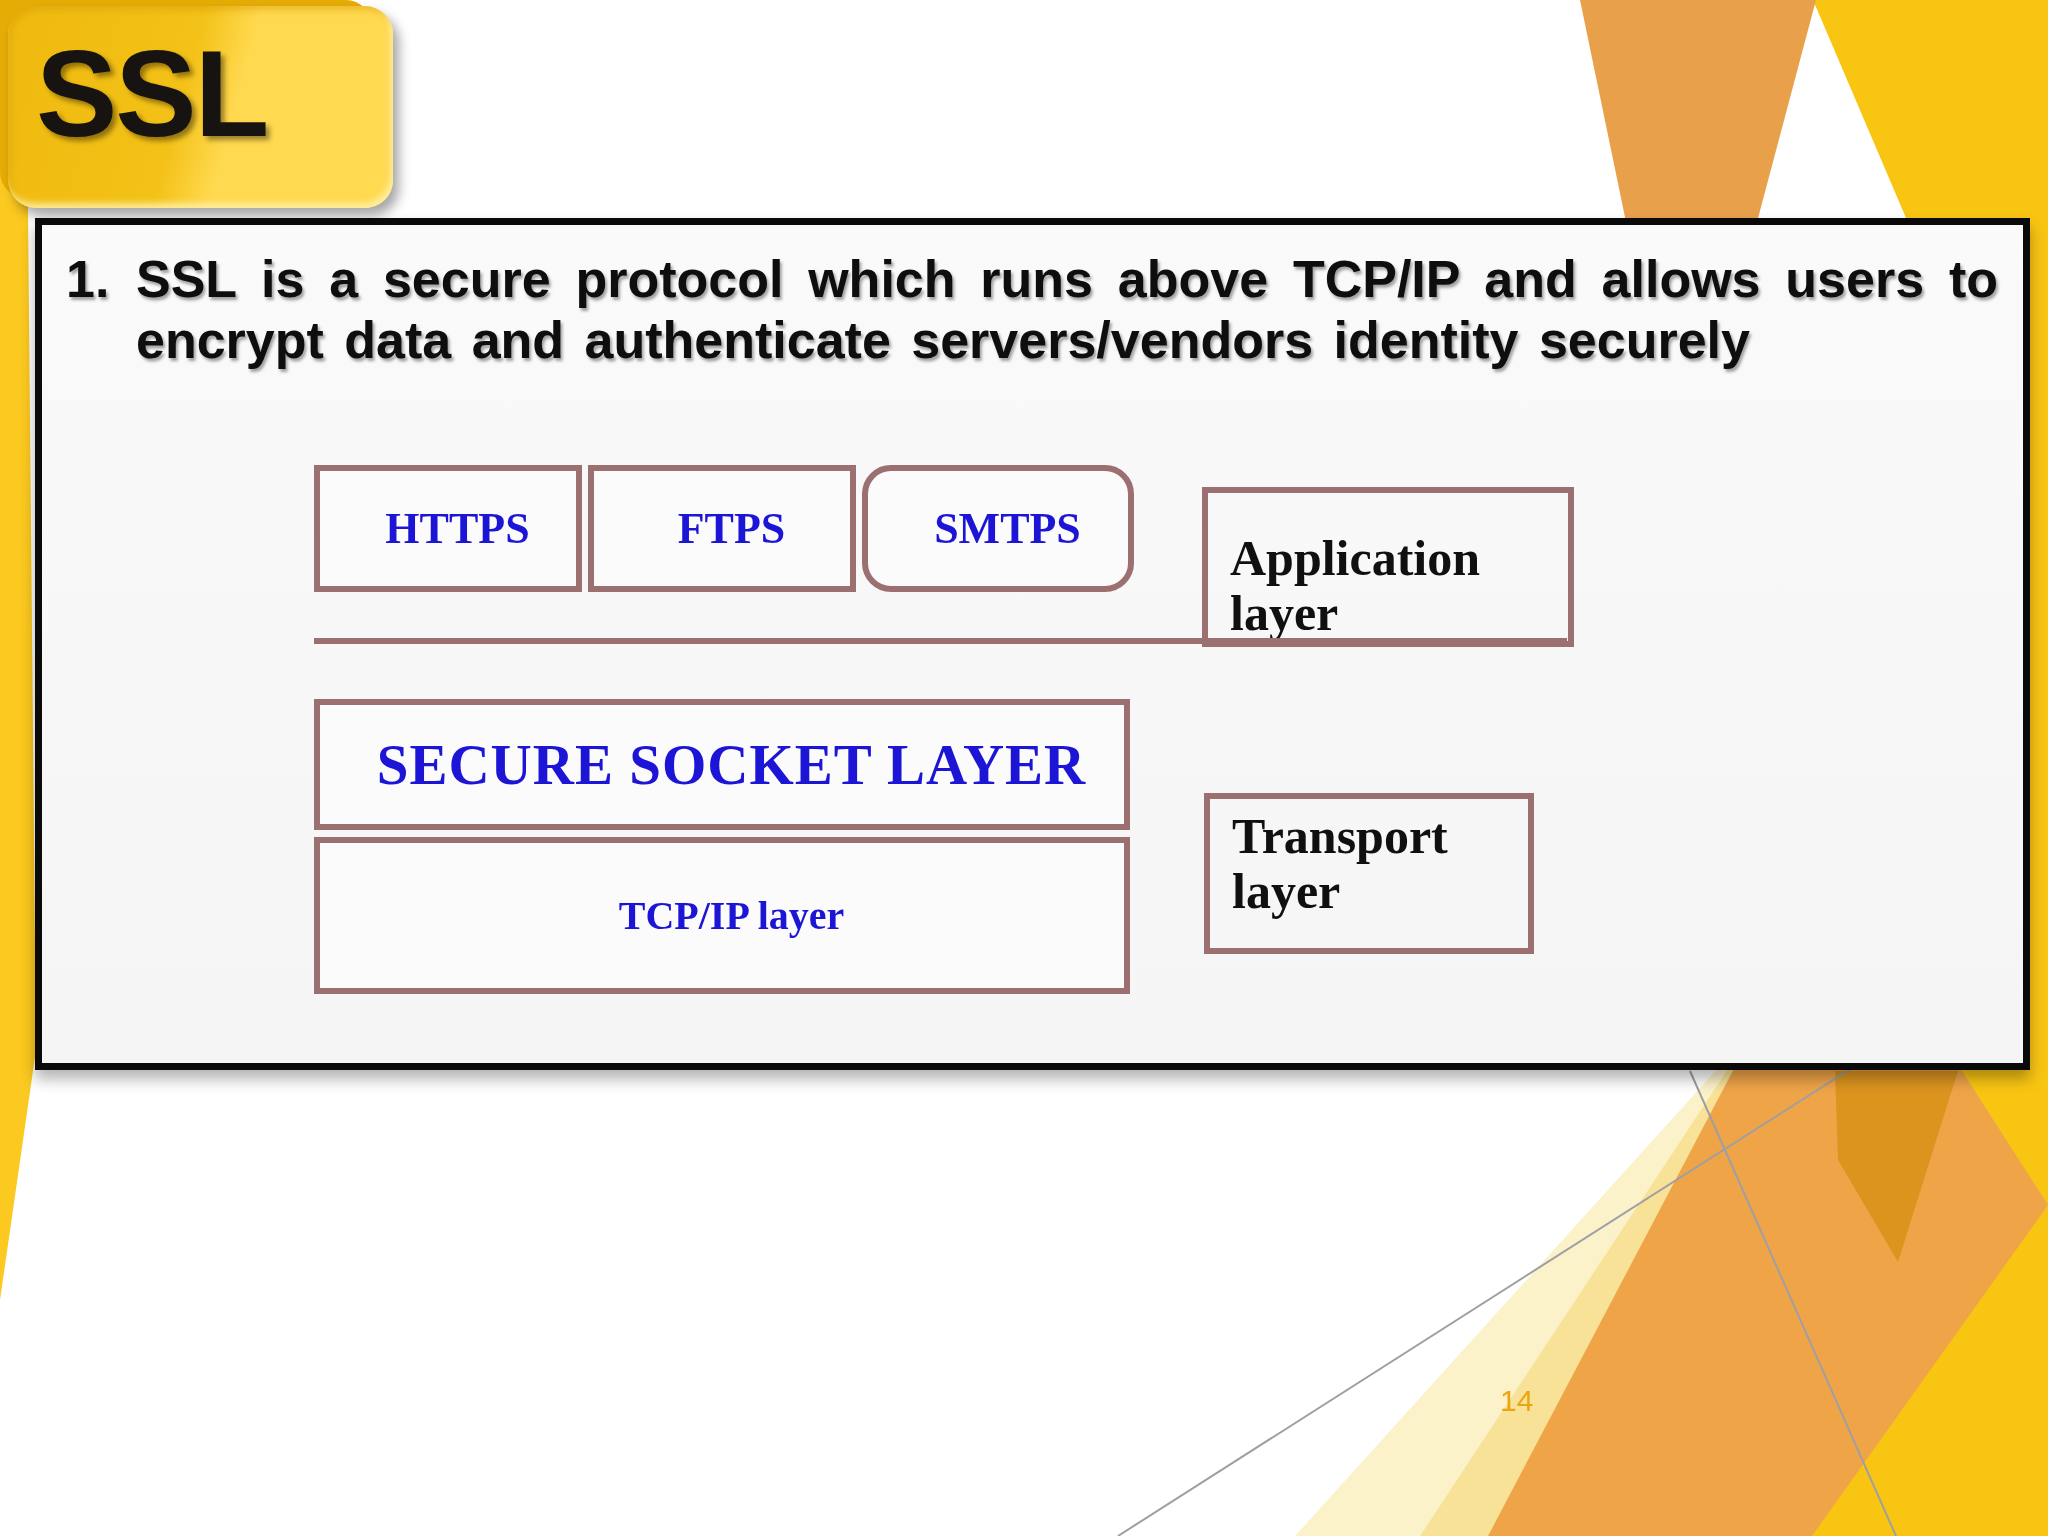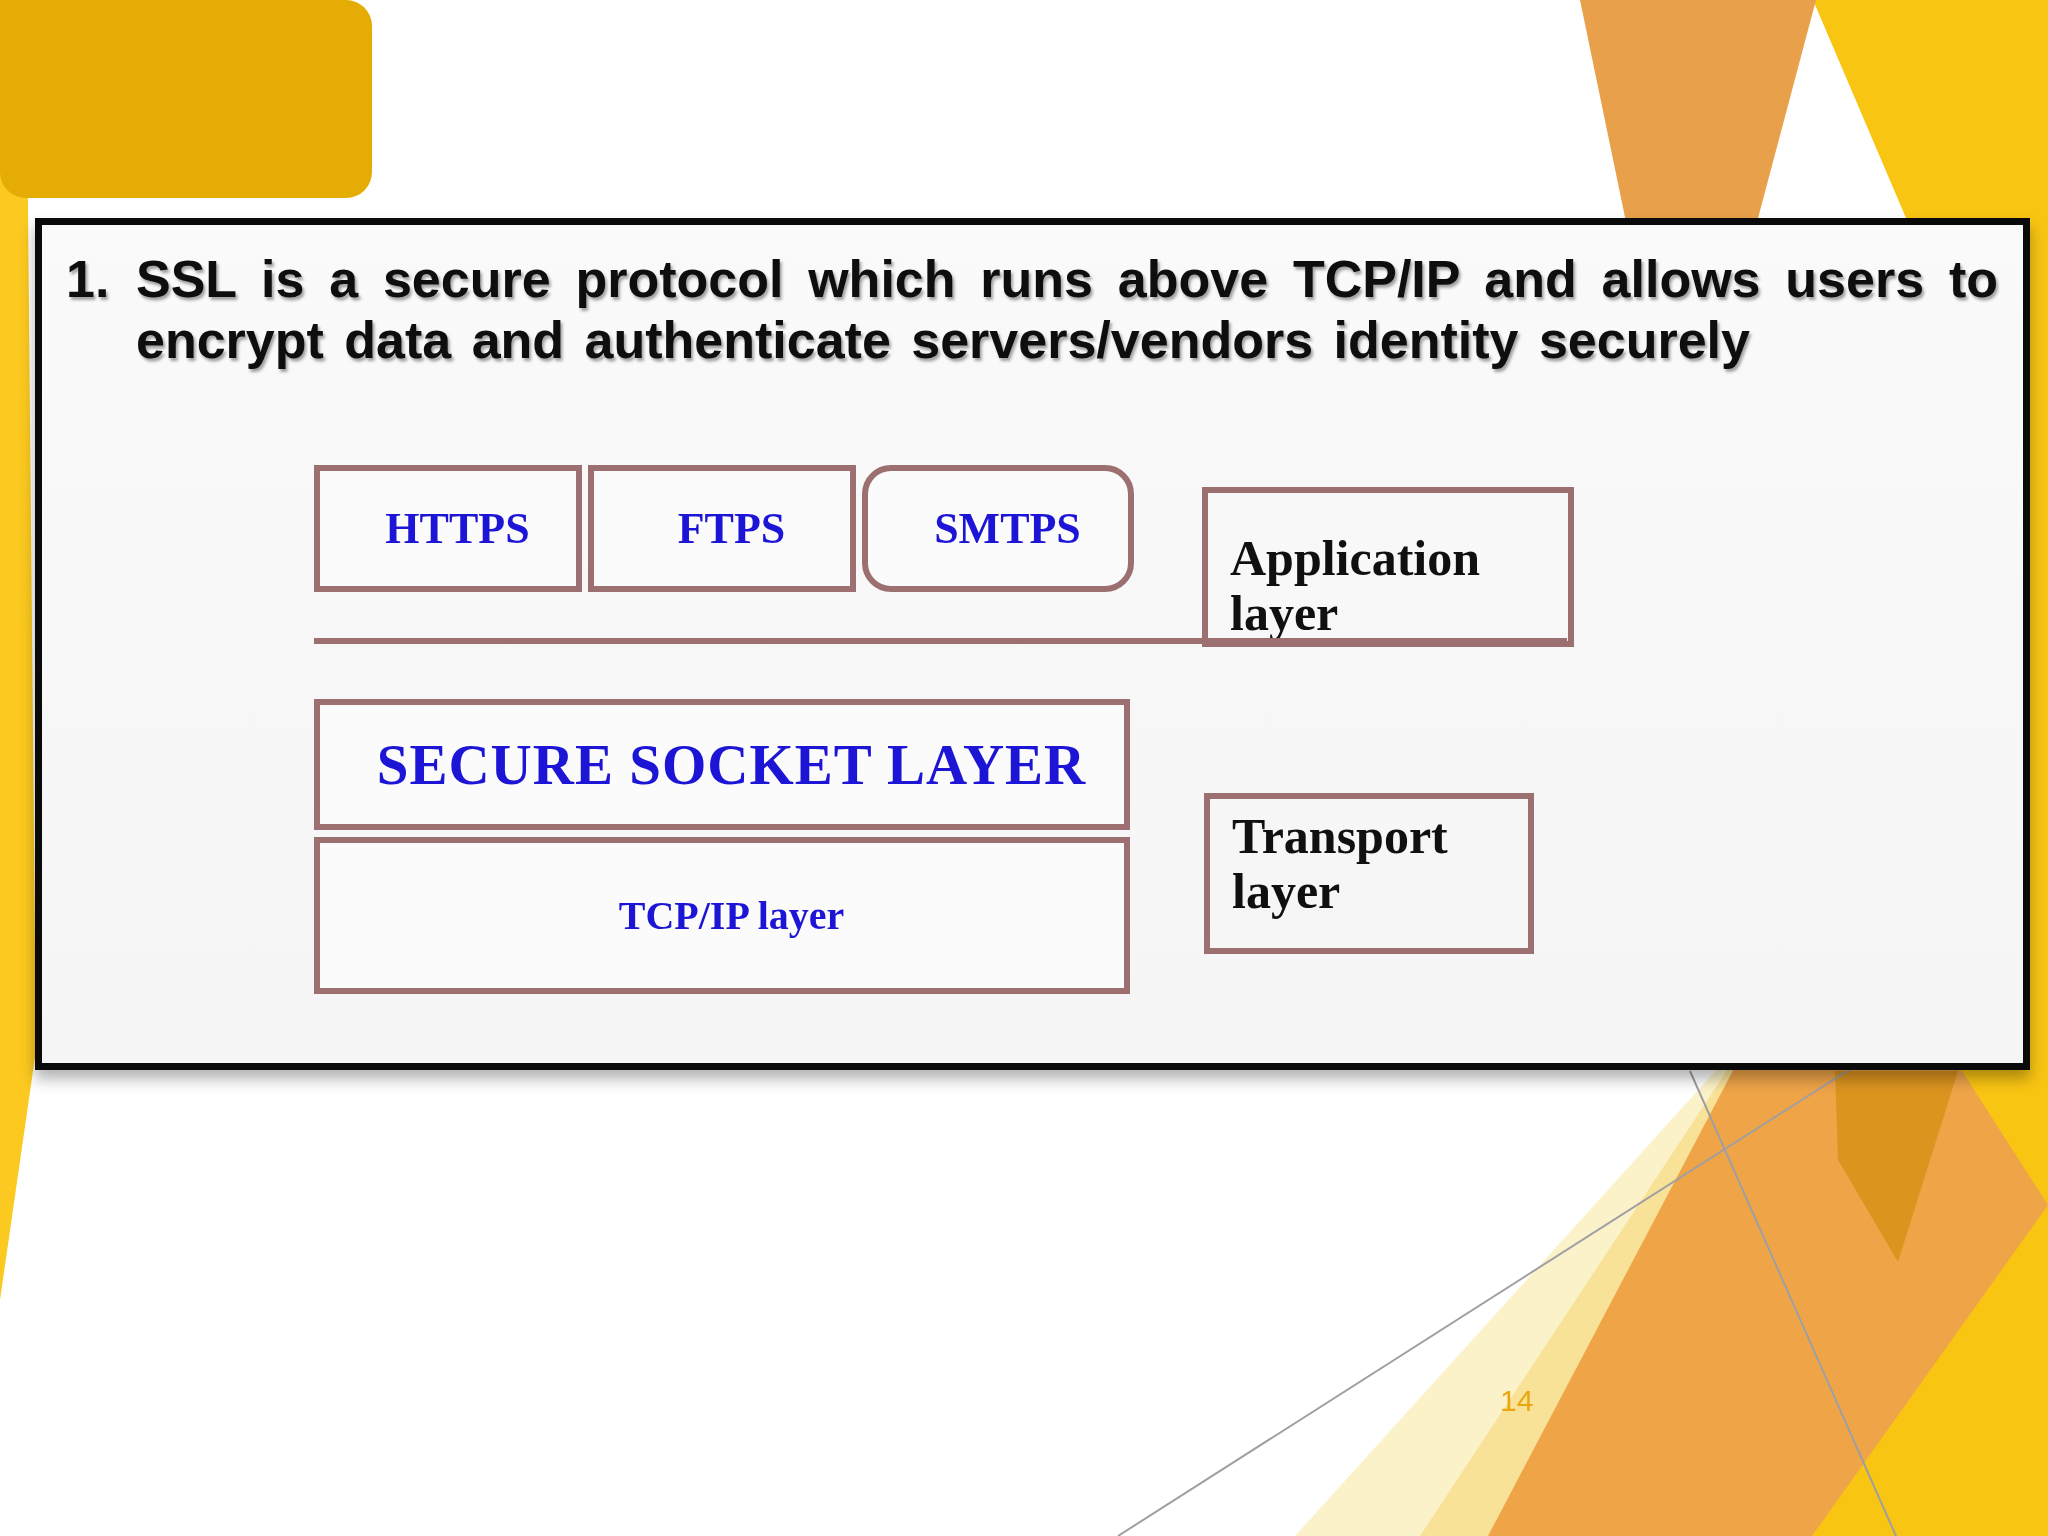--- a/index.html
+++ b/index.html
@@ -128,20 +128,23 @@
   <div class="decor cream-wedge"></div>
   <div class="decor pale-wedge"></div>
   <div class="decor orange-bottom"></div>
   <div class="decor amber-diamond"></div>
   <svg class="thin-lines" width="2048" height="1536" viewBox="0 0 2048 1536">
     <line x1="1888" y1="1045" x2="1118" y2="1536" stroke="#9f9fa3" stroke-width="2"></line>
     <line x1="1690" y1="1071" x2="1896" y2="1536" stroke="#9f9fa3" stroke-width="2"></line>
   </svg>
 
   <div class="badge-back"></div>
+  <div class="title-badge">
+    <span class="badge-text">SSL</span>
+  </div>
 
   <div class="content-box">
 
     <div class="bullet-number">1.</div>
     <div class="bullet-text">SSL is a secure protocol which runs above TCP/IP and allows users to encrypt data and authenticate servers/vendors identity securely</div>
 
     <div class="d-box protocol box-https">
       <span>HTTPS</span>
     </div>
     <div class="d-box protocol box-ftps">

